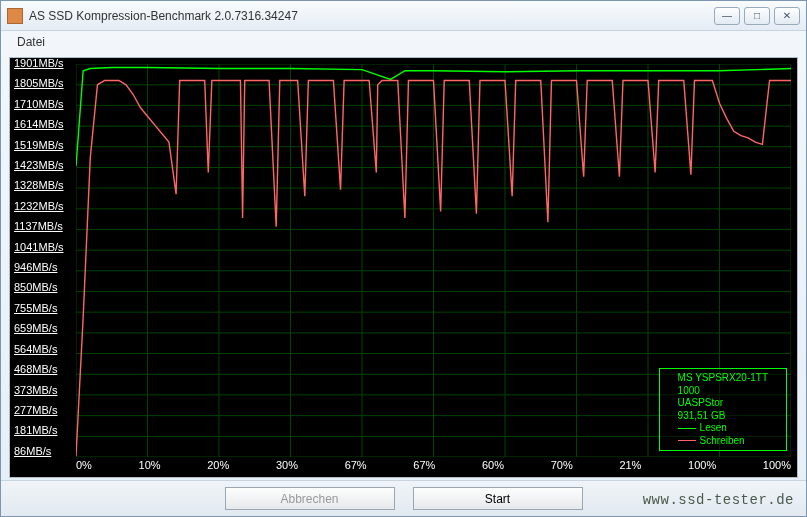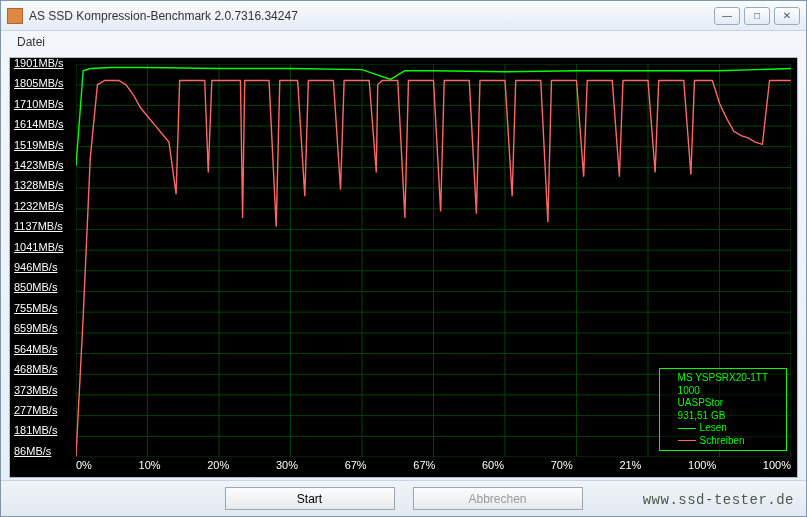--- a/index.html
+++ b/index.html
@@ -133,17 +133,17 @@
           <span>67%</span>
           <span>60%</span>
           <span>70%</span>
           <span>21%</span>
           <span>100%</span>
           <span>100%</span>
         </div>
     </div>
   </div>
   <div class="buttonbar">
+    <button class="btn disabled" disabled="">Abbrechen</button>
     <button class="btn">Start</button>
-    <button class="btn disabled" disabled="">Abbrechen</button>
     <div class="watermark">www.ssd-tester.de</div>
   </div>
 </div>
 
 </body></html>

